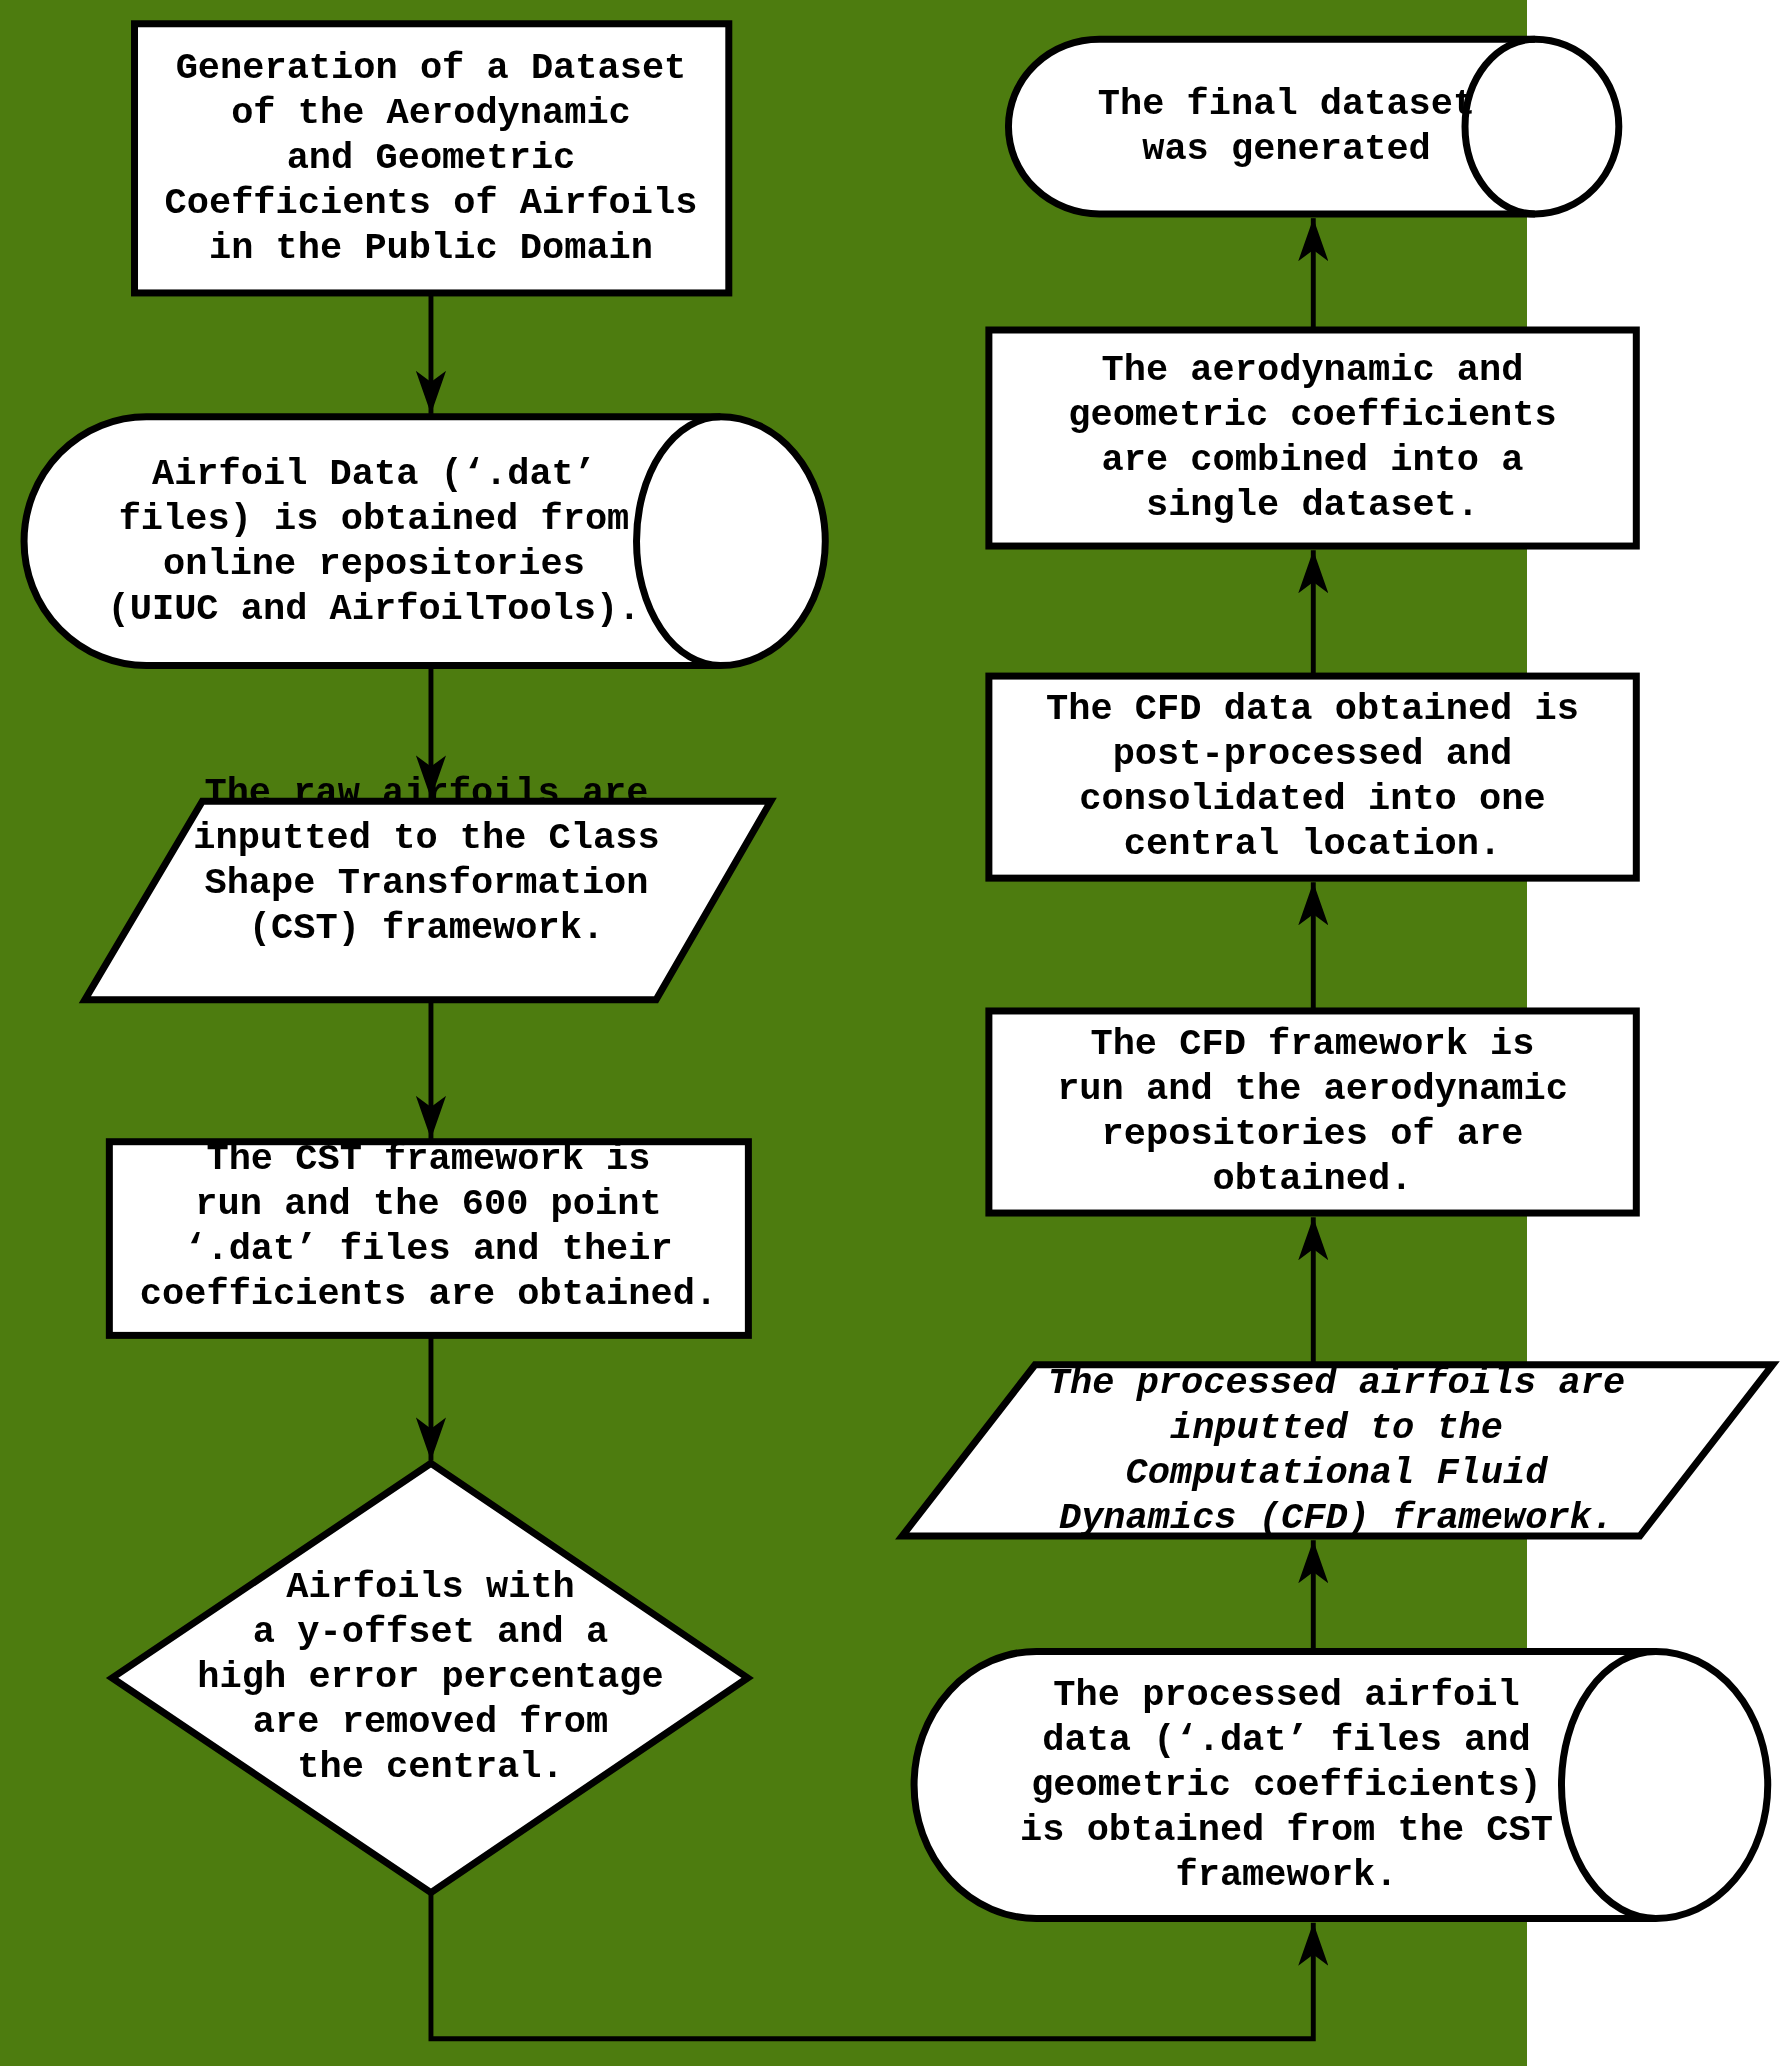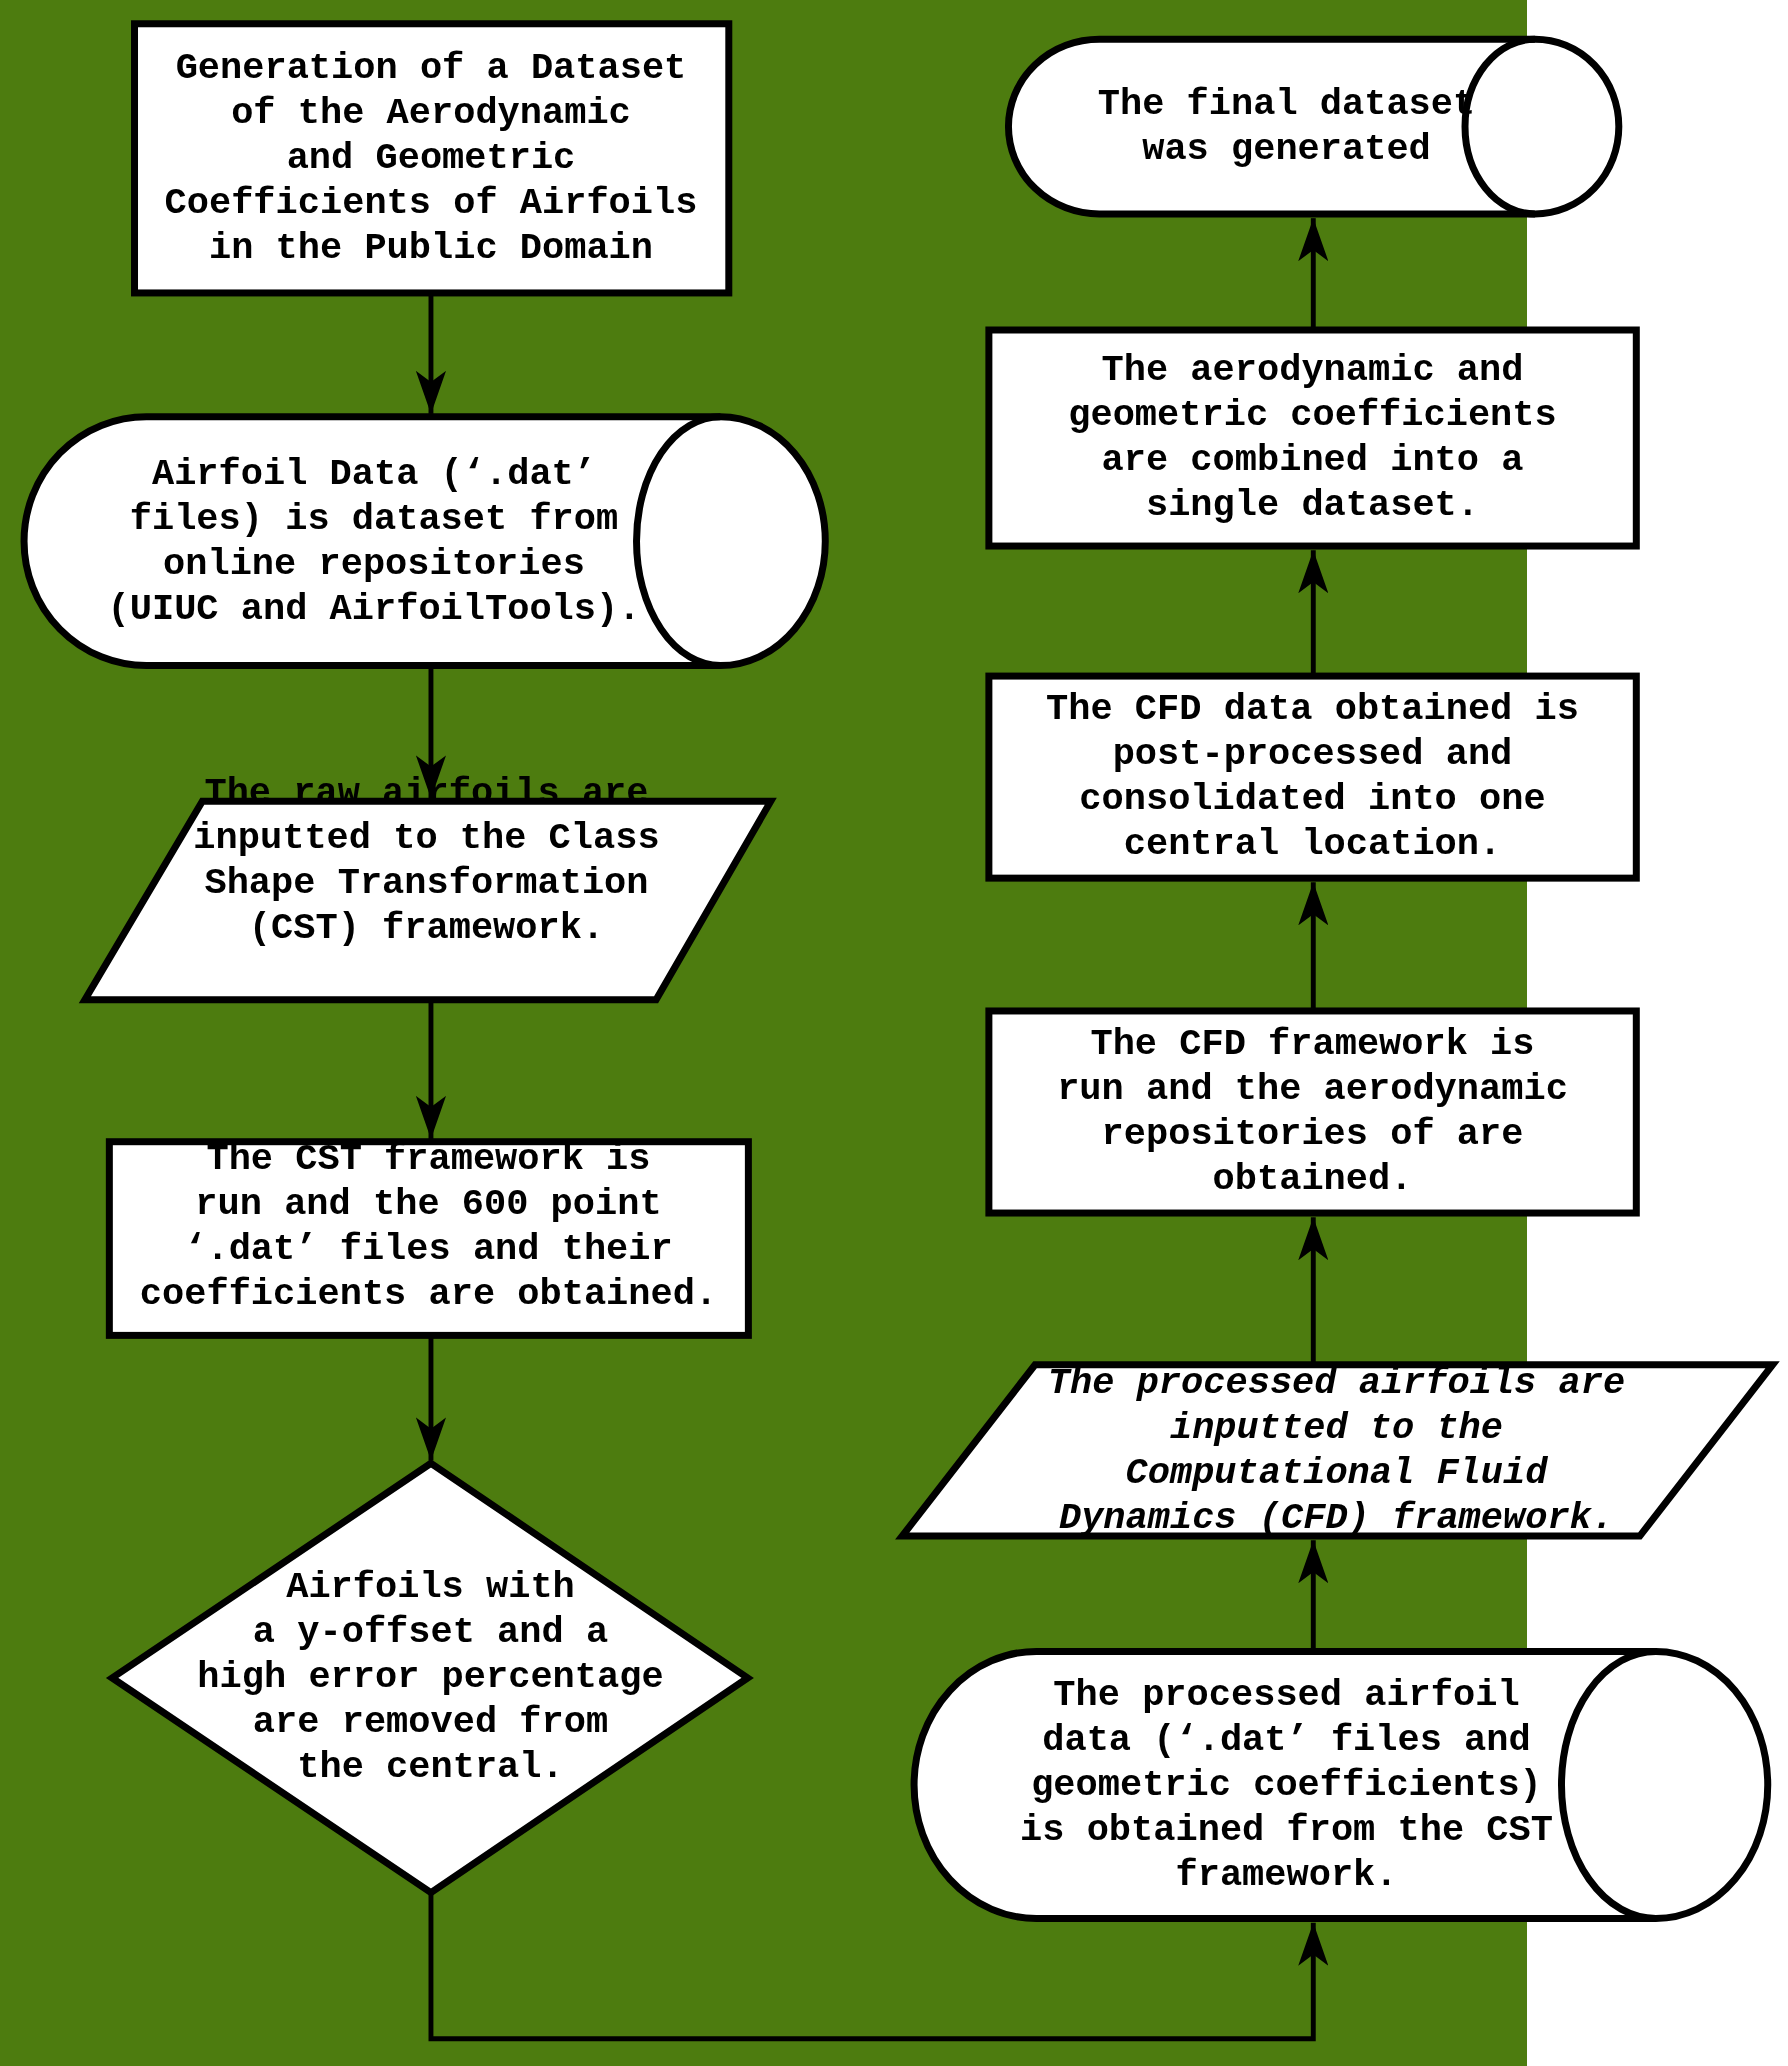--- a/index.html
+++ b/index.html
@@ -83,21 +83,21 @@
     </g>
   </svg>
 
   <div class="node-text" style="left:134px; top:24px; width:594px; height:269px;">Generation of a Dataset
 of the Aerodynamic
 and Geometric
 Coefficients of Airfoils
 in the Public Domain</div>
 
   <div class="node-text" style="left:42px; top:417px; width:664px; height:249px;">Airfoil Data (‘.dat’
-files) is dataset from
+files) is obtained from
 online repositories
 (UIUC and AirfoilTools).</div>
 
   <div class="node-text" style="left:112px; top:761px; width:629px; height:199px;">The raw airfoils are
 inputted to the Class
 Shape Transformation
 (CST) framework.</div>
 
   <div class="node-text" style="left:109px; top:1130px; width:639px; height:194px;text-align:center;">The CST framework is
 run and the 600 point

